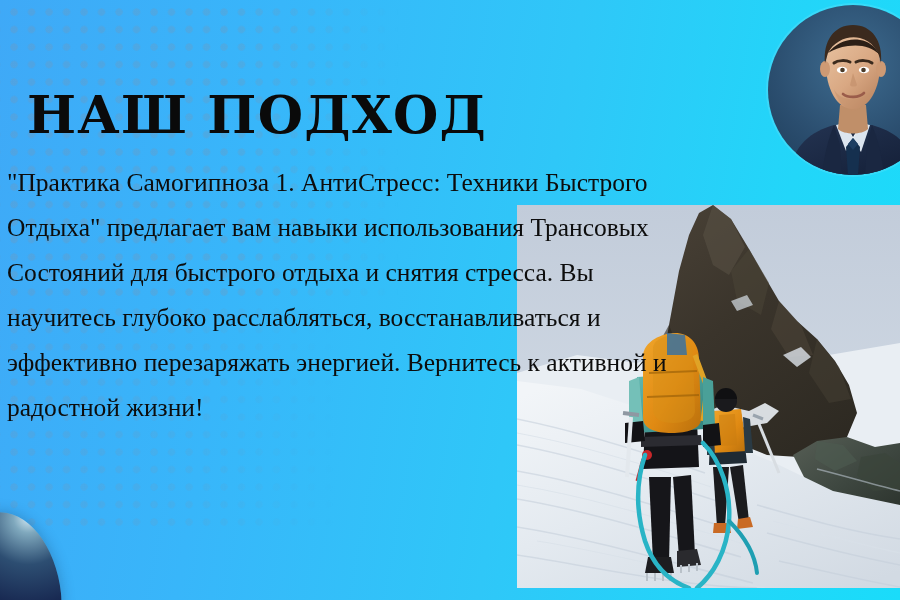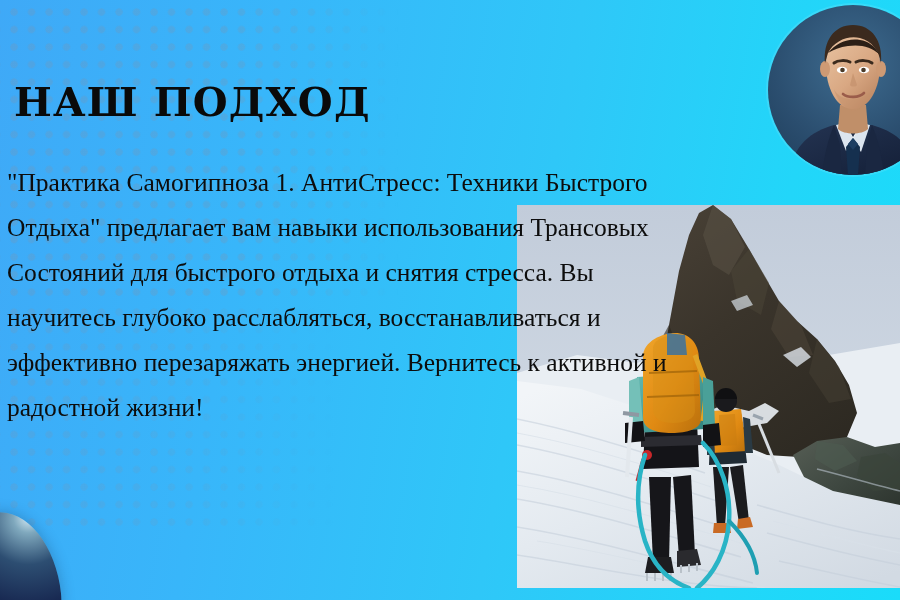--- a/index.html
+++ b/index.html
@@ -50,24 +50,24 @@
       radial-gradient(circle at 78% 6%, #cfe6f2 0%, #7fa8bd 9%, #2d4e72 28%, #13204a 58%, #0d1739 100%);
     transform: rotate(-6deg);
     box-shadow: 0 0 14px rgba(10,20,50,.25);
   }
 
   
   .title {
     position: absolute;
     left: 10px;
     top: 76px;
-    margin: 4px;
+    margin: 17px;
     font-family: "DejaVu Serif", "Liberation Serif", serif;
     font-weight: 700;
-    font-size: 40px;
+    font-size: 52px;
     line-height: 44px;
     letter-spacing: 1.2px;
     color: #0a0a0a;
     text-transform: uppercase;
     white-space: nowrap;
   }
 
   
   .body-copy {
     position: absolute;

